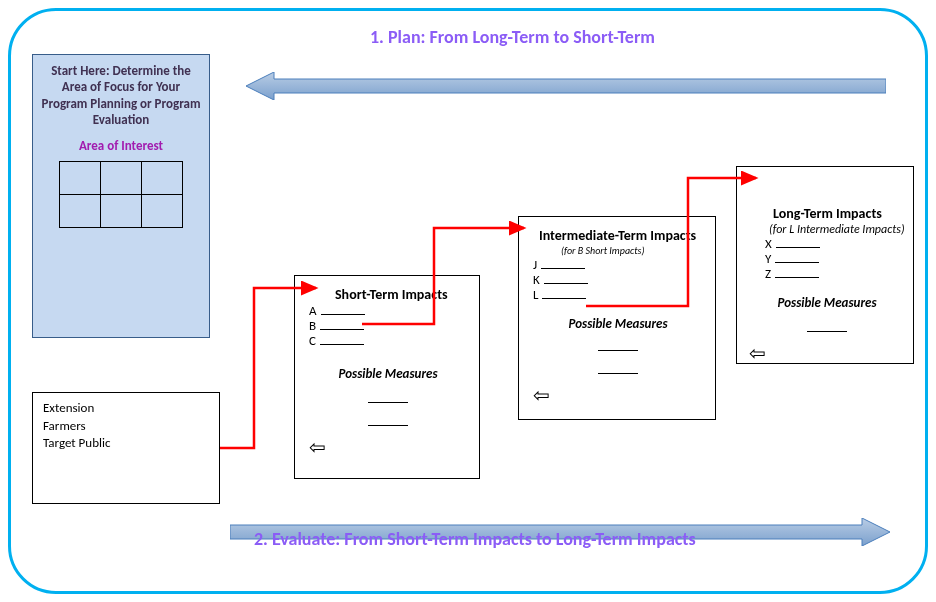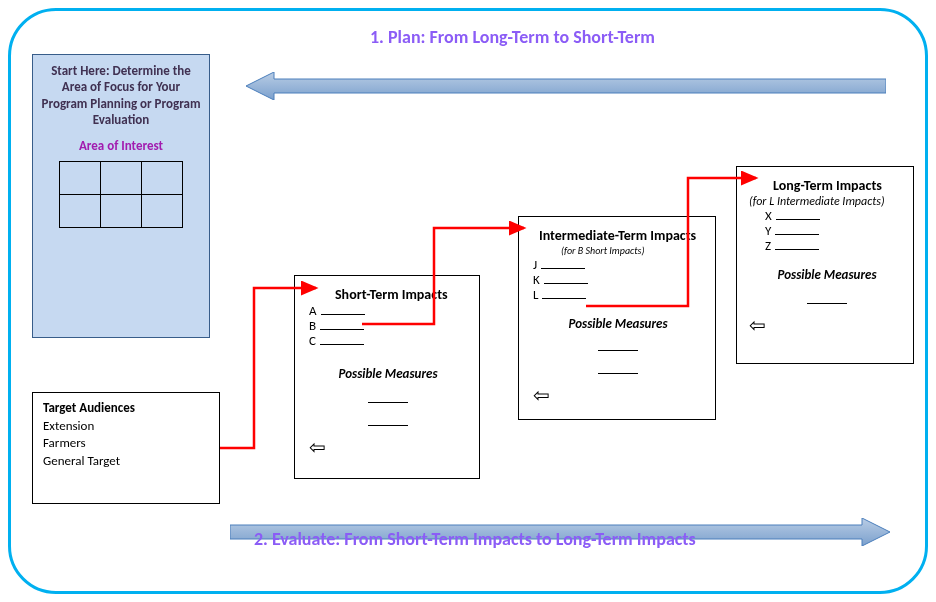--- a/index.html
+++ b/index.html
@@ -63,24 +63,23 @@
       <tr>
             <td></td>
             <td></td>
             <td></td>
           </tr>
     </tbody>
       </table>
   </div>
 
   <div class="abs aud">
-    <div class="t">Target Audiences</div>
     <div>Extension</div>
     <div>Farmers</div>
-    <div>General Target</div>
+    <div>Target Public</div>
   </div>
 
   <div class="abs card" style="left:294px;top:275px;width:186px;height:204px;padding:10px 12px 6px 14px;">
     <div class="title" style="margin-left:26px;">Short-Term Impacts</div>
     <div><span>A</span><span class="blank"></span></div>
     <div><span>B</span><span class="blank"></span></div>
     <div><span>C</span><span class="blank"></span></div>
     <div class="pm" style="text-align:center;margin-top:18px;">Possible Measures</div>
     <div style="text-align:center;margin-top:10px;"><span class="blank2"></span></div>
     <div style="text-align:center;margin-top:8px;"><span class="blank2"></span></div>
@@ -93,22 +92,22 @@
     <div><span>J</span><span class="blank"></span></div>
     <div><span>K</span><span class="blank"></span></div>
     <div><span>L</span><span class="blank"></span></div>
     <div class="pm" style="text-align:center;margin-top:14px;">Possible Measures</div>
     <div style="text-align:center;margin-top:8px;"><span class="blank2"></span></div>
     <div style="text-align:center;margin-top:8px;"><span class="blank2"></span></div>
     <div class="backarrow">⇦</div>
   </div>
 
   <div class="abs card" style="left:736px;top:166px;width:178px;height:198px;padding:10px 8px 6px 12px;">
-    <div class="title" style="margin-left:24px;">Long-Term Impacts</div>
-    <div class="sub" style="font-size:12px;">(for L Intermediate Impacts)</div>
+    <div class="title" style="margin-left:24px;margin-top:28px;">Long-Term Impacts</div>
+    <div class="sub" style="font-size:12px;margin-left:20px;">(for L Intermediate Impacts)</div>
     <div style="margin-left:16px;"><span>X</span><span class="blank"></span></div>
     <div style="margin-left:16px;"><span>Y</span><span class="blank"></span></div>
     <div style="margin-left:16px;"><span>Z</span><span class="blank"></span></div>
     <div class="pm" style="text-align:center;margin-top:14px;">Possible Measures</div>
     <div style="text-align:center;margin-top:10px;"><span class="blank2"></span></div>
     <div class="backarrow">⇦</div>
   </div>
 
   <div class="red">
     <svg style="left:0;top:0;width:936px;height:602px;">

